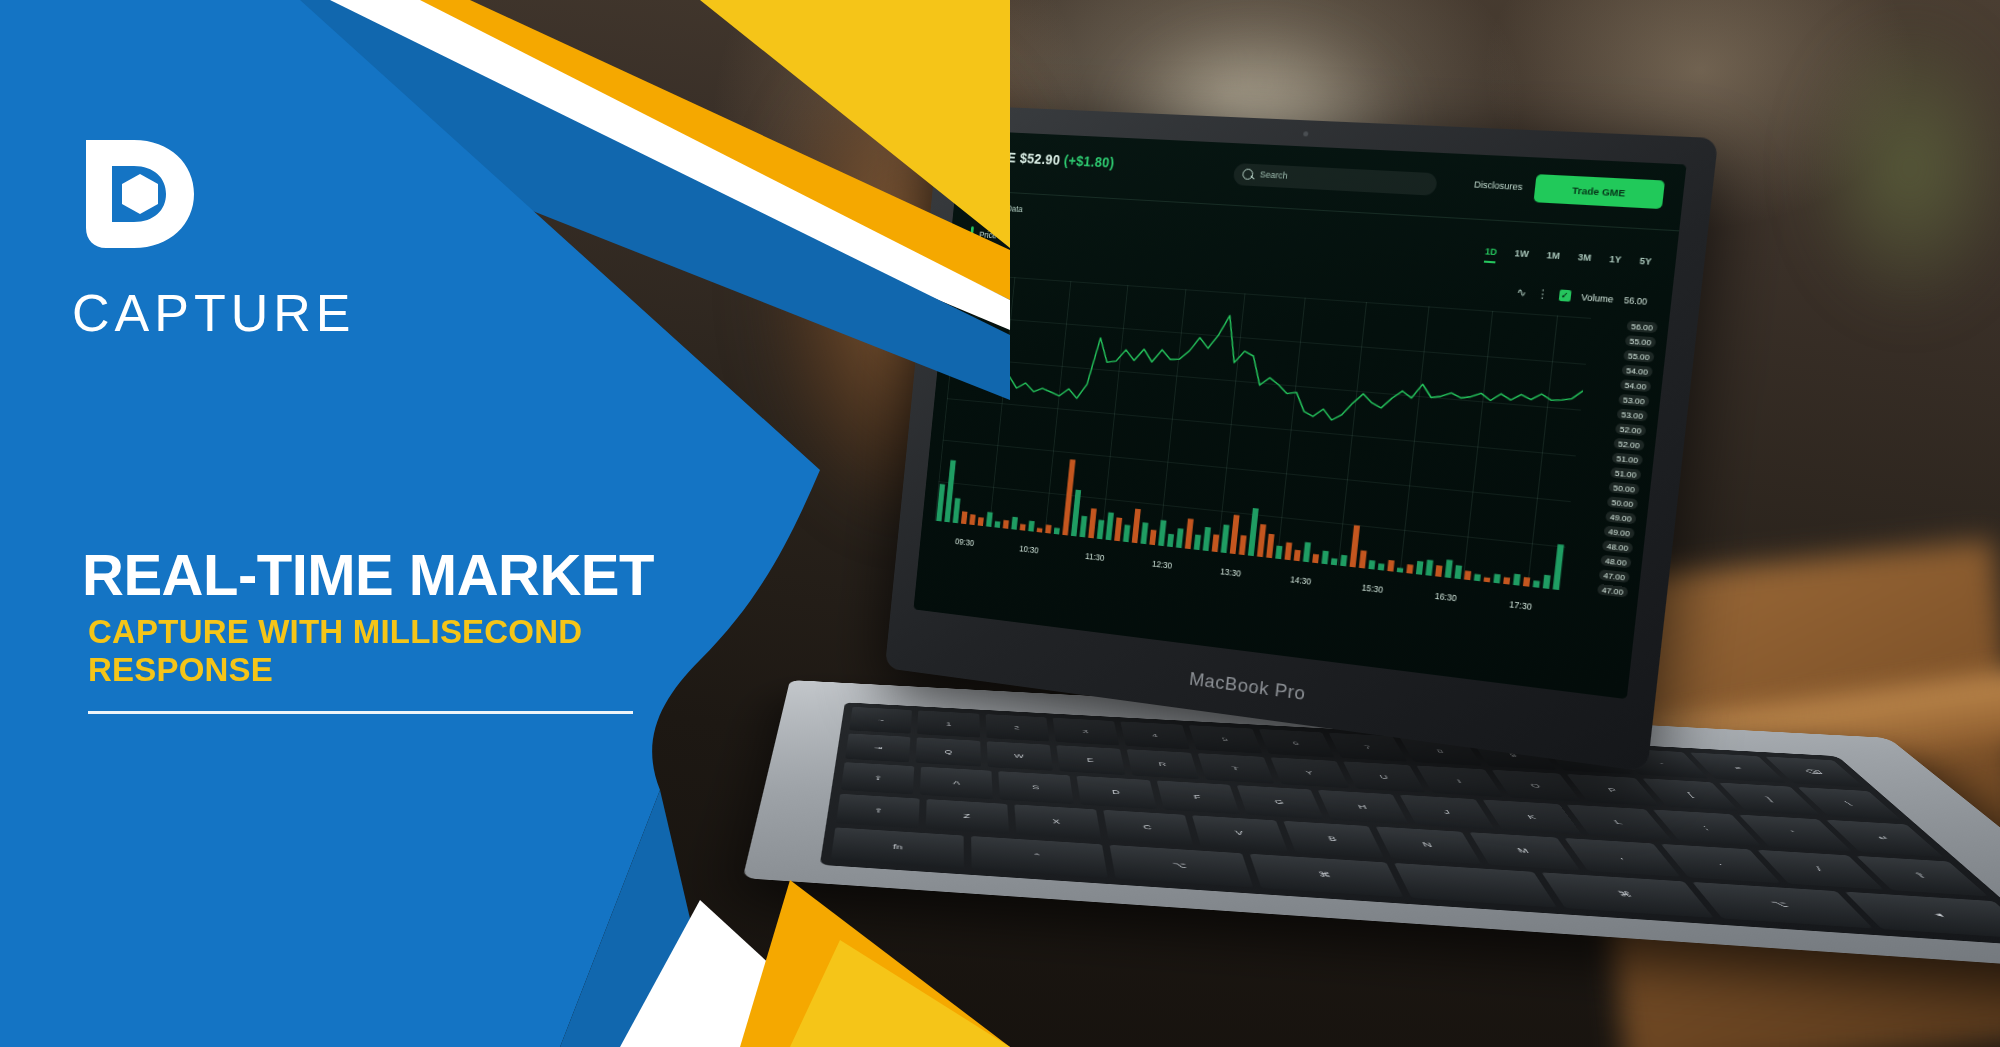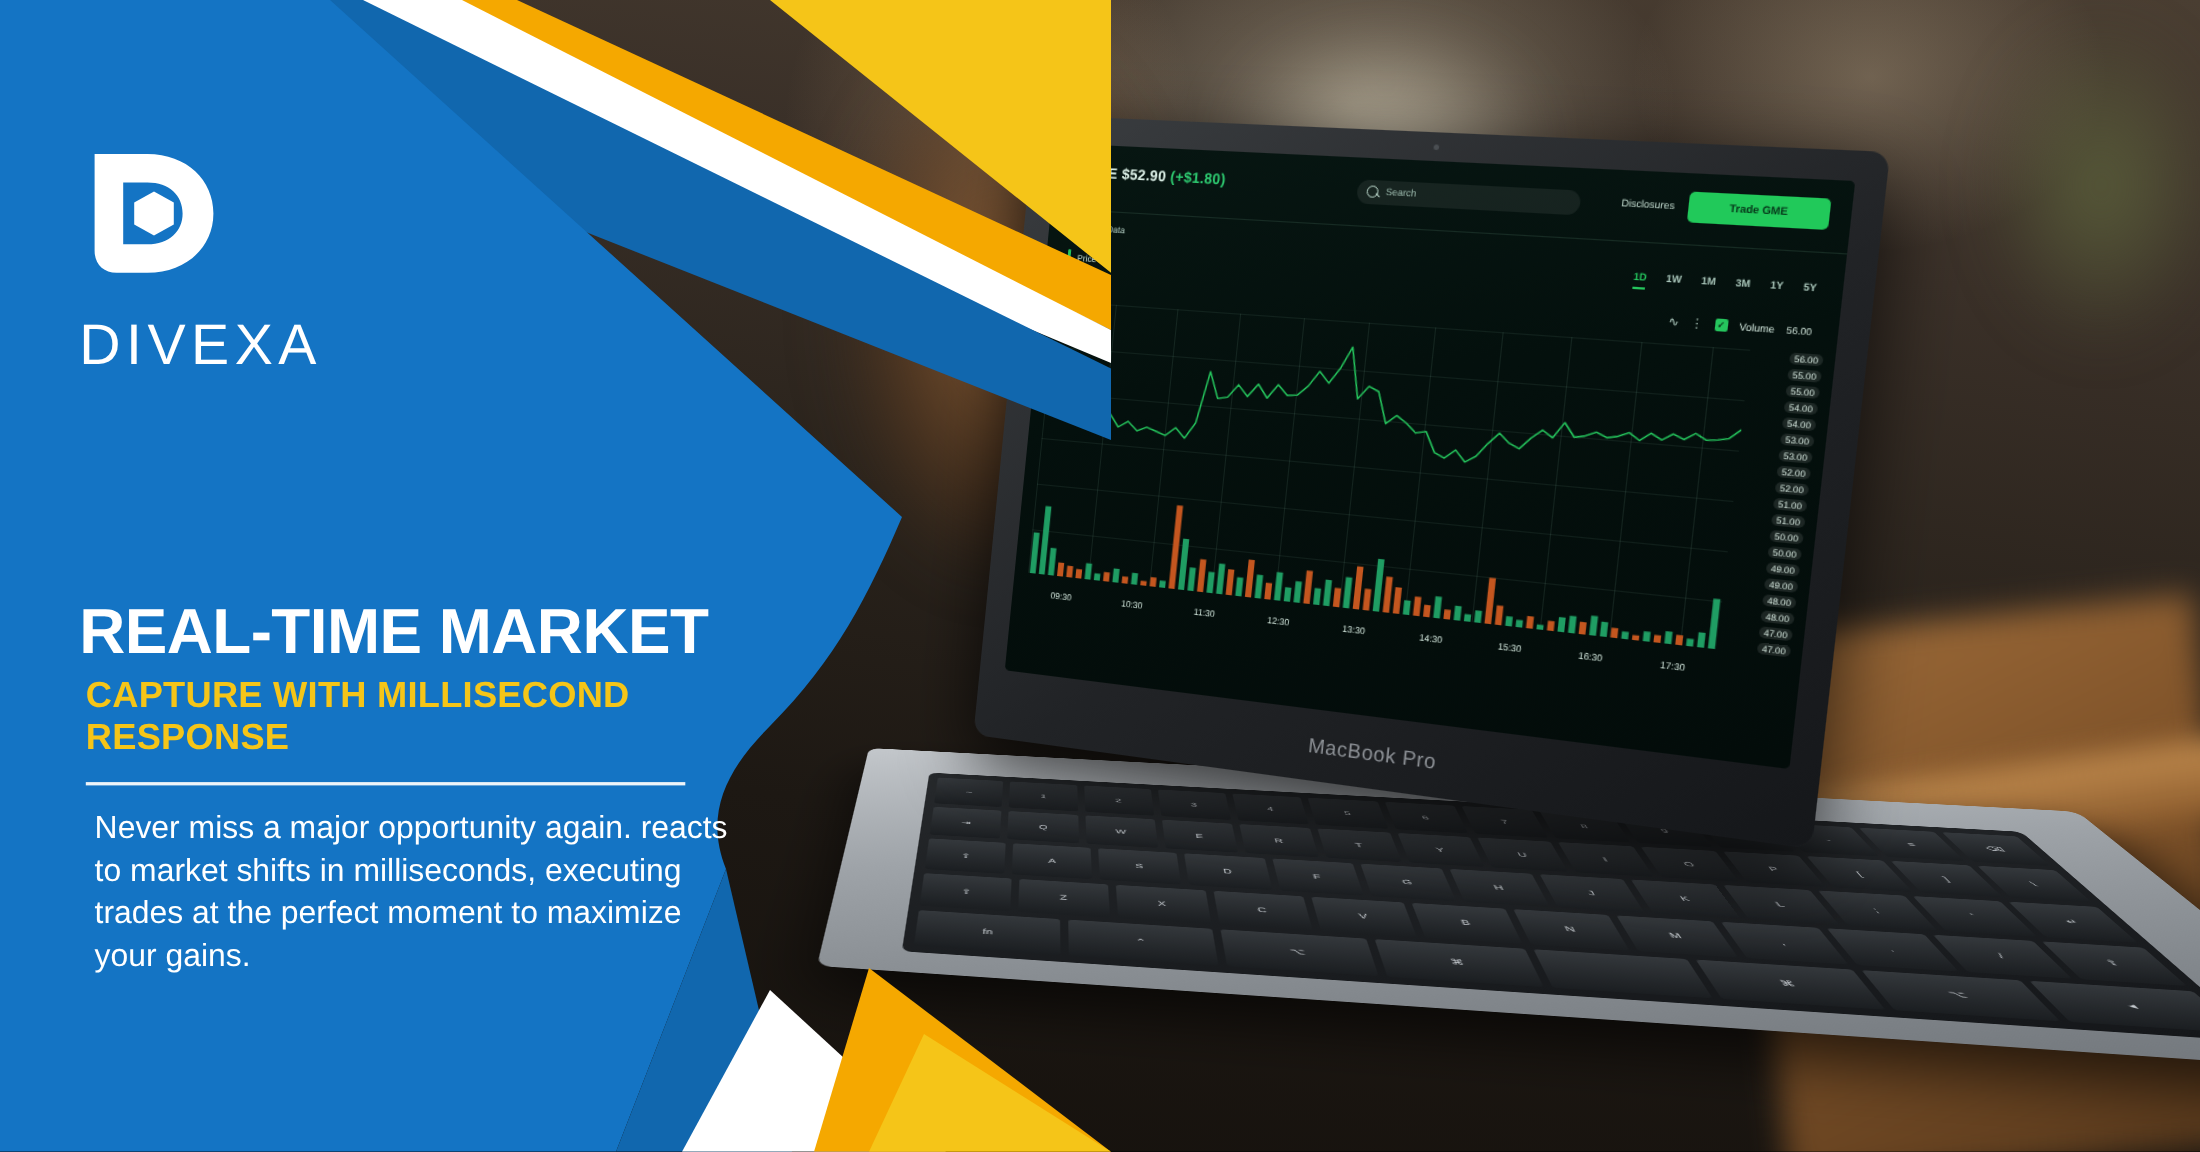--- a/index.html
+++ b/index.html
@@ -121,21 +121,21 @@
   
   .bluepanel{position:absolute;left:0;top:0;width:1010px;height:1047px;}
   .bluepanel svg{width:100%;height:100%;display:block;}
 
   
   .logowrap{position:absolute;left:72px;top:132px;width:260px;}
   .logomark{width:130px;height:125px;}
   .brandname{margin-top:26px;color:#fff;font-size:52px;letter-spacing:5px;
     font-weight:400;line-height:1;}
 
-  .copy{position:absolute;left:72px;top:545px;width:600px;}
+  .copy{position:absolute;left:82px;top:545px;width:600px;}
   .h1{color:#fff;font-size:58px;font-weight:bold;letter-spacing:-.5px;
     line-height:1.02;margin:0;}
   .h2{color:#f5c518;font-size:33px;font-weight:bold;letter-spacing:.2px;
     margin:9px 0 0 6px;}
   .rule{width:545px;height:3px;background:#eef4f9;margin:22px 0 20px 6px;}
   .body{color:#fff;font-size:29px;line-height:1.33;margin:0 0 0 14px;
     font-weight:400;}
 </style>
 </head>
 <body>
@@ -427,23 +427,22 @@
     </svg>
   </div>
 
   <div class="logowrap">
     <svg class="logomark" viewBox="0 0 130 125">
       <path d="M14,8 H62 C98,8 122,32 122,62 C122,92 98,116 62,116 H34
                C22,116 14,108 14,96 Z
                M40,34 V90 H62 C82,90 94,78 94,62 C94,46 82,34 62,34 Z" fill="#FFFFFF" fill-rule="evenodd"></path>
       <polygon points="68,42 86,52 86,72 68,82 50,72 50,52" fill="#FFFFFF"></polygon>
     </svg>
-    <div class="brandname">DIVEXA</div>
+    <div class="brandname">CAPTURE</div>
   </div>
 
   <div class="copy">
     <h1 class="h1">REAL-TIME MARKET</h1>
     <div class="h2">CAPTURE WITH MILLISECOND RESPONSE</div>
     <div class="rule"></div>
-    <p class="body">Never miss a major opportunity again. reacts to market shifts in milliseconds, executing trades at the perfect moment to maximize your gains.</p>
   </div>
 
 </div>
 
 </body></html>

